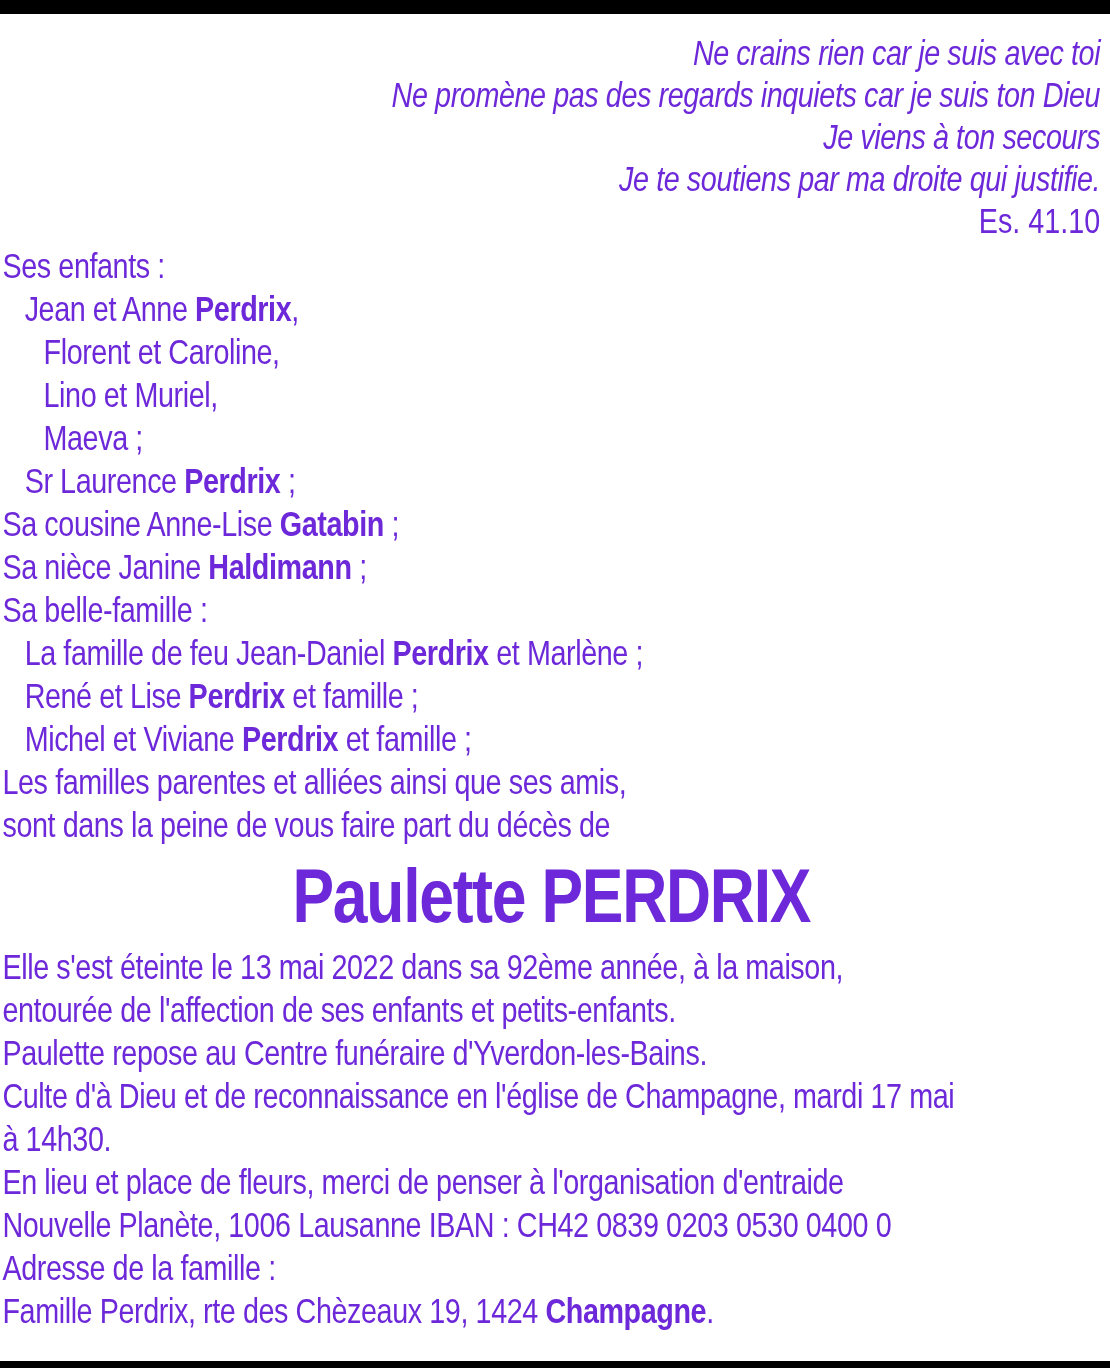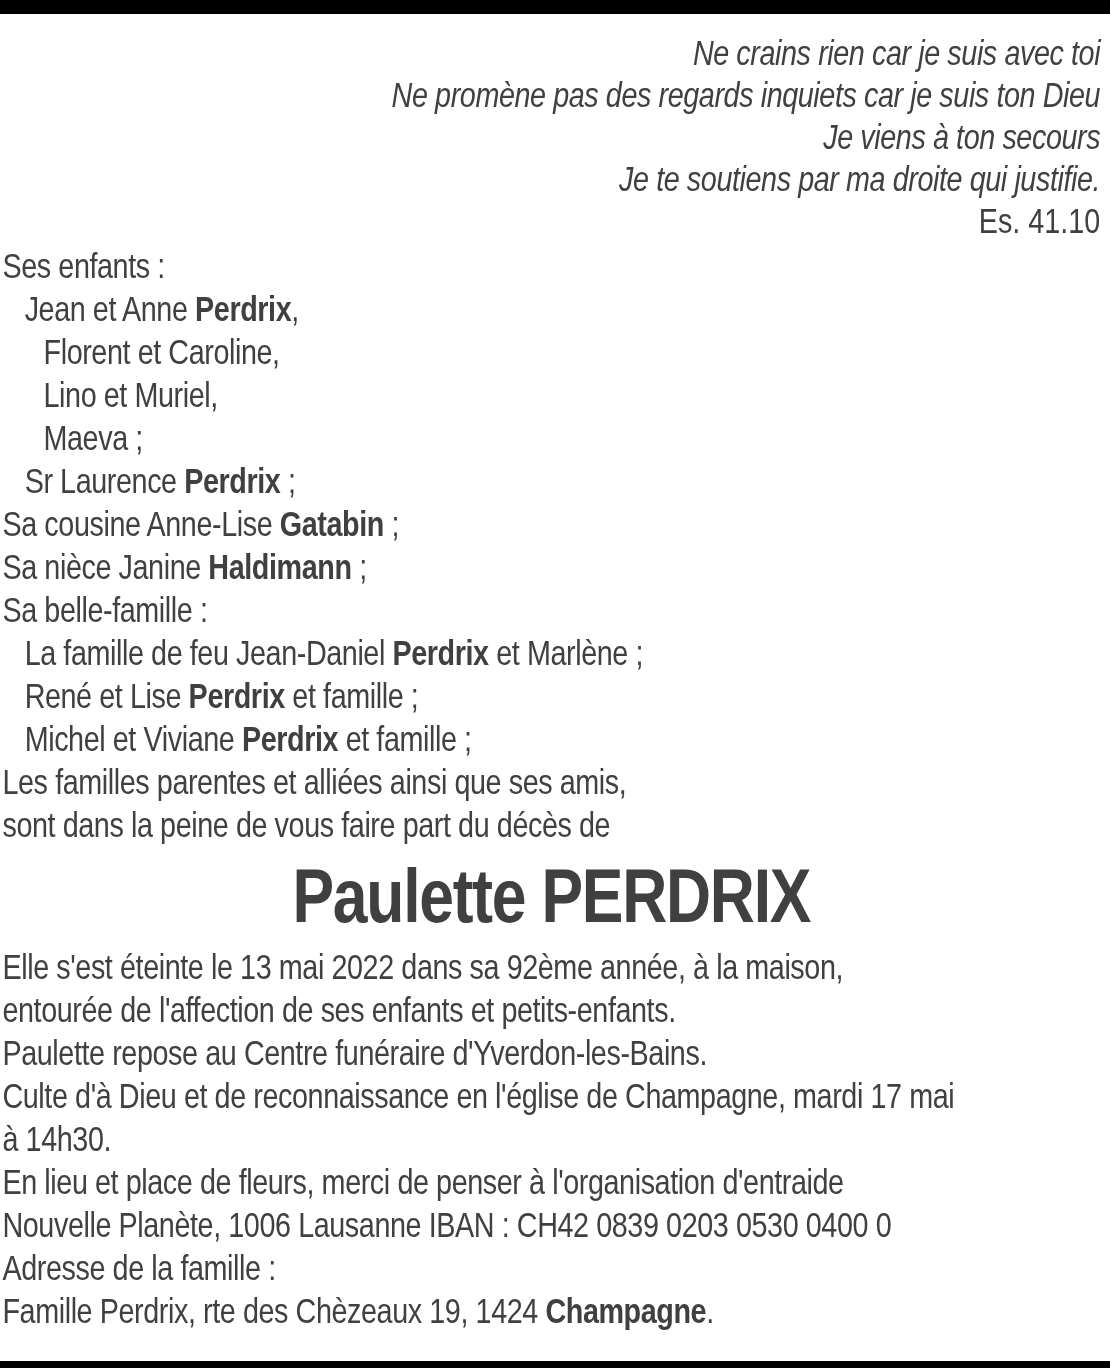--- a/index.html
+++ b/index.html
@@ -8,21 +8,21 @@
     width: 1110px;
     height: 1368px;
     font-family: "Liberation Sans", sans-serif;
     overflow: hidden;
   }
   .page {
     position: relative;
     width: 1110px;
     height: 1368px;
     background: #ffffff;
-    color: #404040;
+    color: #6d28d9;
   }
   .bar {
     position: absolute;
     left: 0;
     width: 100%;
     background: #000000;
   }
   .bar.top { top: 0; height: 14px; }
   .bar.bottom { bottom: 0; height: 7px; }
 

